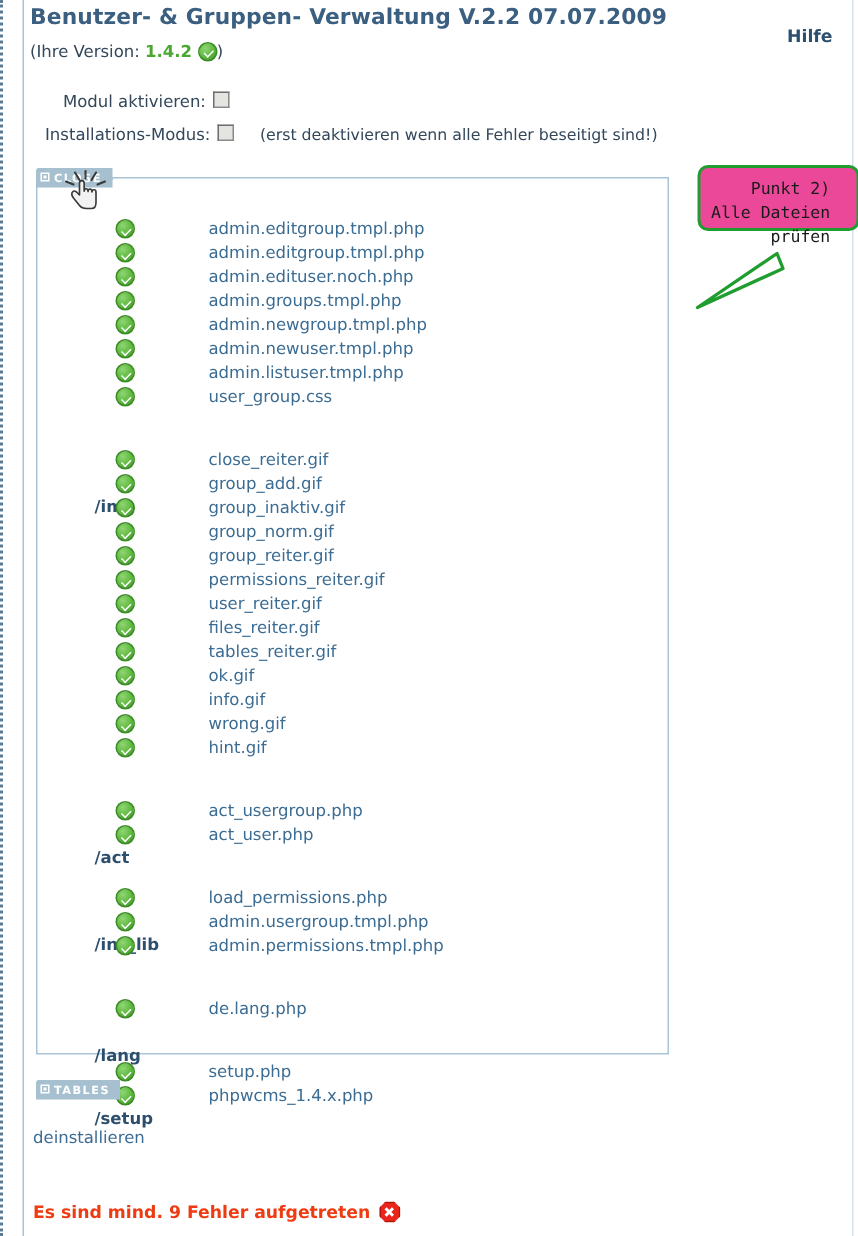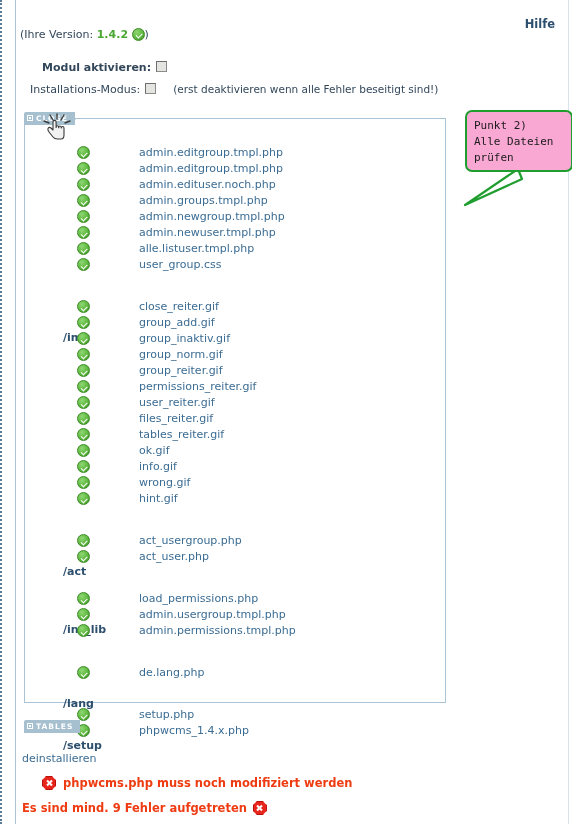--- a/index.html
+++ b/index.html
@@ -73,21 +73,21 @@
     font-weight: bold;
   }
 
   
   .cb-row {
     position: absolute;
     font-size: 11px;
     color: #33475a;
     white-space: nowrap;
   }
-  .cb-row.r1 { left: 26px; top: 61px; font-weight: bold; }
+  .cb-row.r1 { left: 26px; top: 61px; font-weight: normal; }
   .cb-row.r2 { left: 14px; top: 83px; }
   .cb {
     display: inline-block;
     width: 11px; height: 11px;
     border: 1px solid #8a8a8a;
     border-top-color: #6e6e6e;
     border-left-color: #6e6e6e;
     background: #e4e4e0;
     vertical-align: -1px;
     margin-left: 5px;
@@ -249,26 +249,27 @@
     position: absolute;
     left: 26px; top: 113px;
     width: 30px; height: 30px;
     z-index: 6;
   }
 
   
   #callout {
     position: absolute;
     left: 449px; top: 110px;
-    width: 108px; height: 62px;
+    width: 108px; height: 44px;
     border: 2px solid #1f9d2f;
     border-radius: 7px;
-    background: #f9a8d4;
+    background: #ec4899;
     box-sizing: border-box;
     z-index: 5;
+    text-align: right;
   }
   #callout .ctext {
     position: absolute;
     left: 7px; top: 6px;
     font-family: "DejaVu Sans Mono", "Liberation Mono", monospace;
     font-size: 11px;
     line-height: 16px;
     color: #1a1a1a;
     white-space: pre;
   }
@@ -306,20 +307,21 @@
     white-space: nowrap;
   }
   #err-summary .etxt { margin-right: 6px; }
 </style>
 </head>
 <body>
 
 <div id="page">
  <div class="inner">
 
+  <div class="title">Benutzer- &amp; Gruppen- Verwaltung V.2.2 07.07.2009</div>
   <a class="help-link" href="#">Hilfe</a>
 
   <div class="version-line"><span>(Ihre Version: </span><span class="version-num">1.4.2</span>
     <span class="ico-ok-inline"></span><span>)</span></div>
 
   <div class="cb-row r1"><span>Modul aktivieren:</span><span class="cb"></span></div>
 
   <div class="cb-row r2"><span>Installations-Modus:</span><span class="cb"></span><span class="cb-note">(erst deaktivieren wenn alle Fehler beseitigt sind!)</span></div>
 
   <div class="tab" id="tab-close"><span class="tb-sq"></span><span>CLOSE</span></div>
@@ -367,21 +369,21 @@
           <div class="frow" style="top: 90px;">
             <span class="ico-ok"></span>
             <span class="fname">admin.newgroup.tmpl.php</span>
           </div>
           <div class="frow" style="top: 106px;">
             <span class="ico-ok"></span>
             <span class="fname">admin.newuser.tmpl.php</span>
           </div>
           <div class="frow" style="top: 122px;">
             <span class="ico-ok"></span>
-            <span class="fname">alle.listuser.tmpl.php</span>
+            <span class="fname">admin.listuser.tmpl.php</span>
           </div>
           <div class="frow" style="top: 138px;">
             <span class="ico-ok"></span>
             <span class="fname">user_group.css</span>
           </div>
           <div class="grp" style="top: 164px;">/img</div>
           <div class="frow" style="top: 180px;">
             <span class="ico-ok"></span>
             <span class="fname">close_reiter.gif</span>
           </div>
@@ -469,18 +471,17 @@
             <span class="ico-ok"></span>
             <span class="fname">phpwcms_1.4.x.php</span>
           </div>
         </div>
   </div>
 
   <div class="tab" id="tab-tables"><span class="tb-sq"></span><span>TABLES</span></div>
 
   <a id="deinstall" href="#">deinstallieren</a>
 
-  <div id="err-file"><span class="ico-err"></span><span class="etxt">phpwcms.php muss noch modifiziert werden</span></div>
 
   <div id="err-summary"><span class="etxt">Es sind mind. 9 Fehler aufgetreten</span><span class="ico-err"></span></div>
 
  </div>
 </div>
 
 </body></html>

